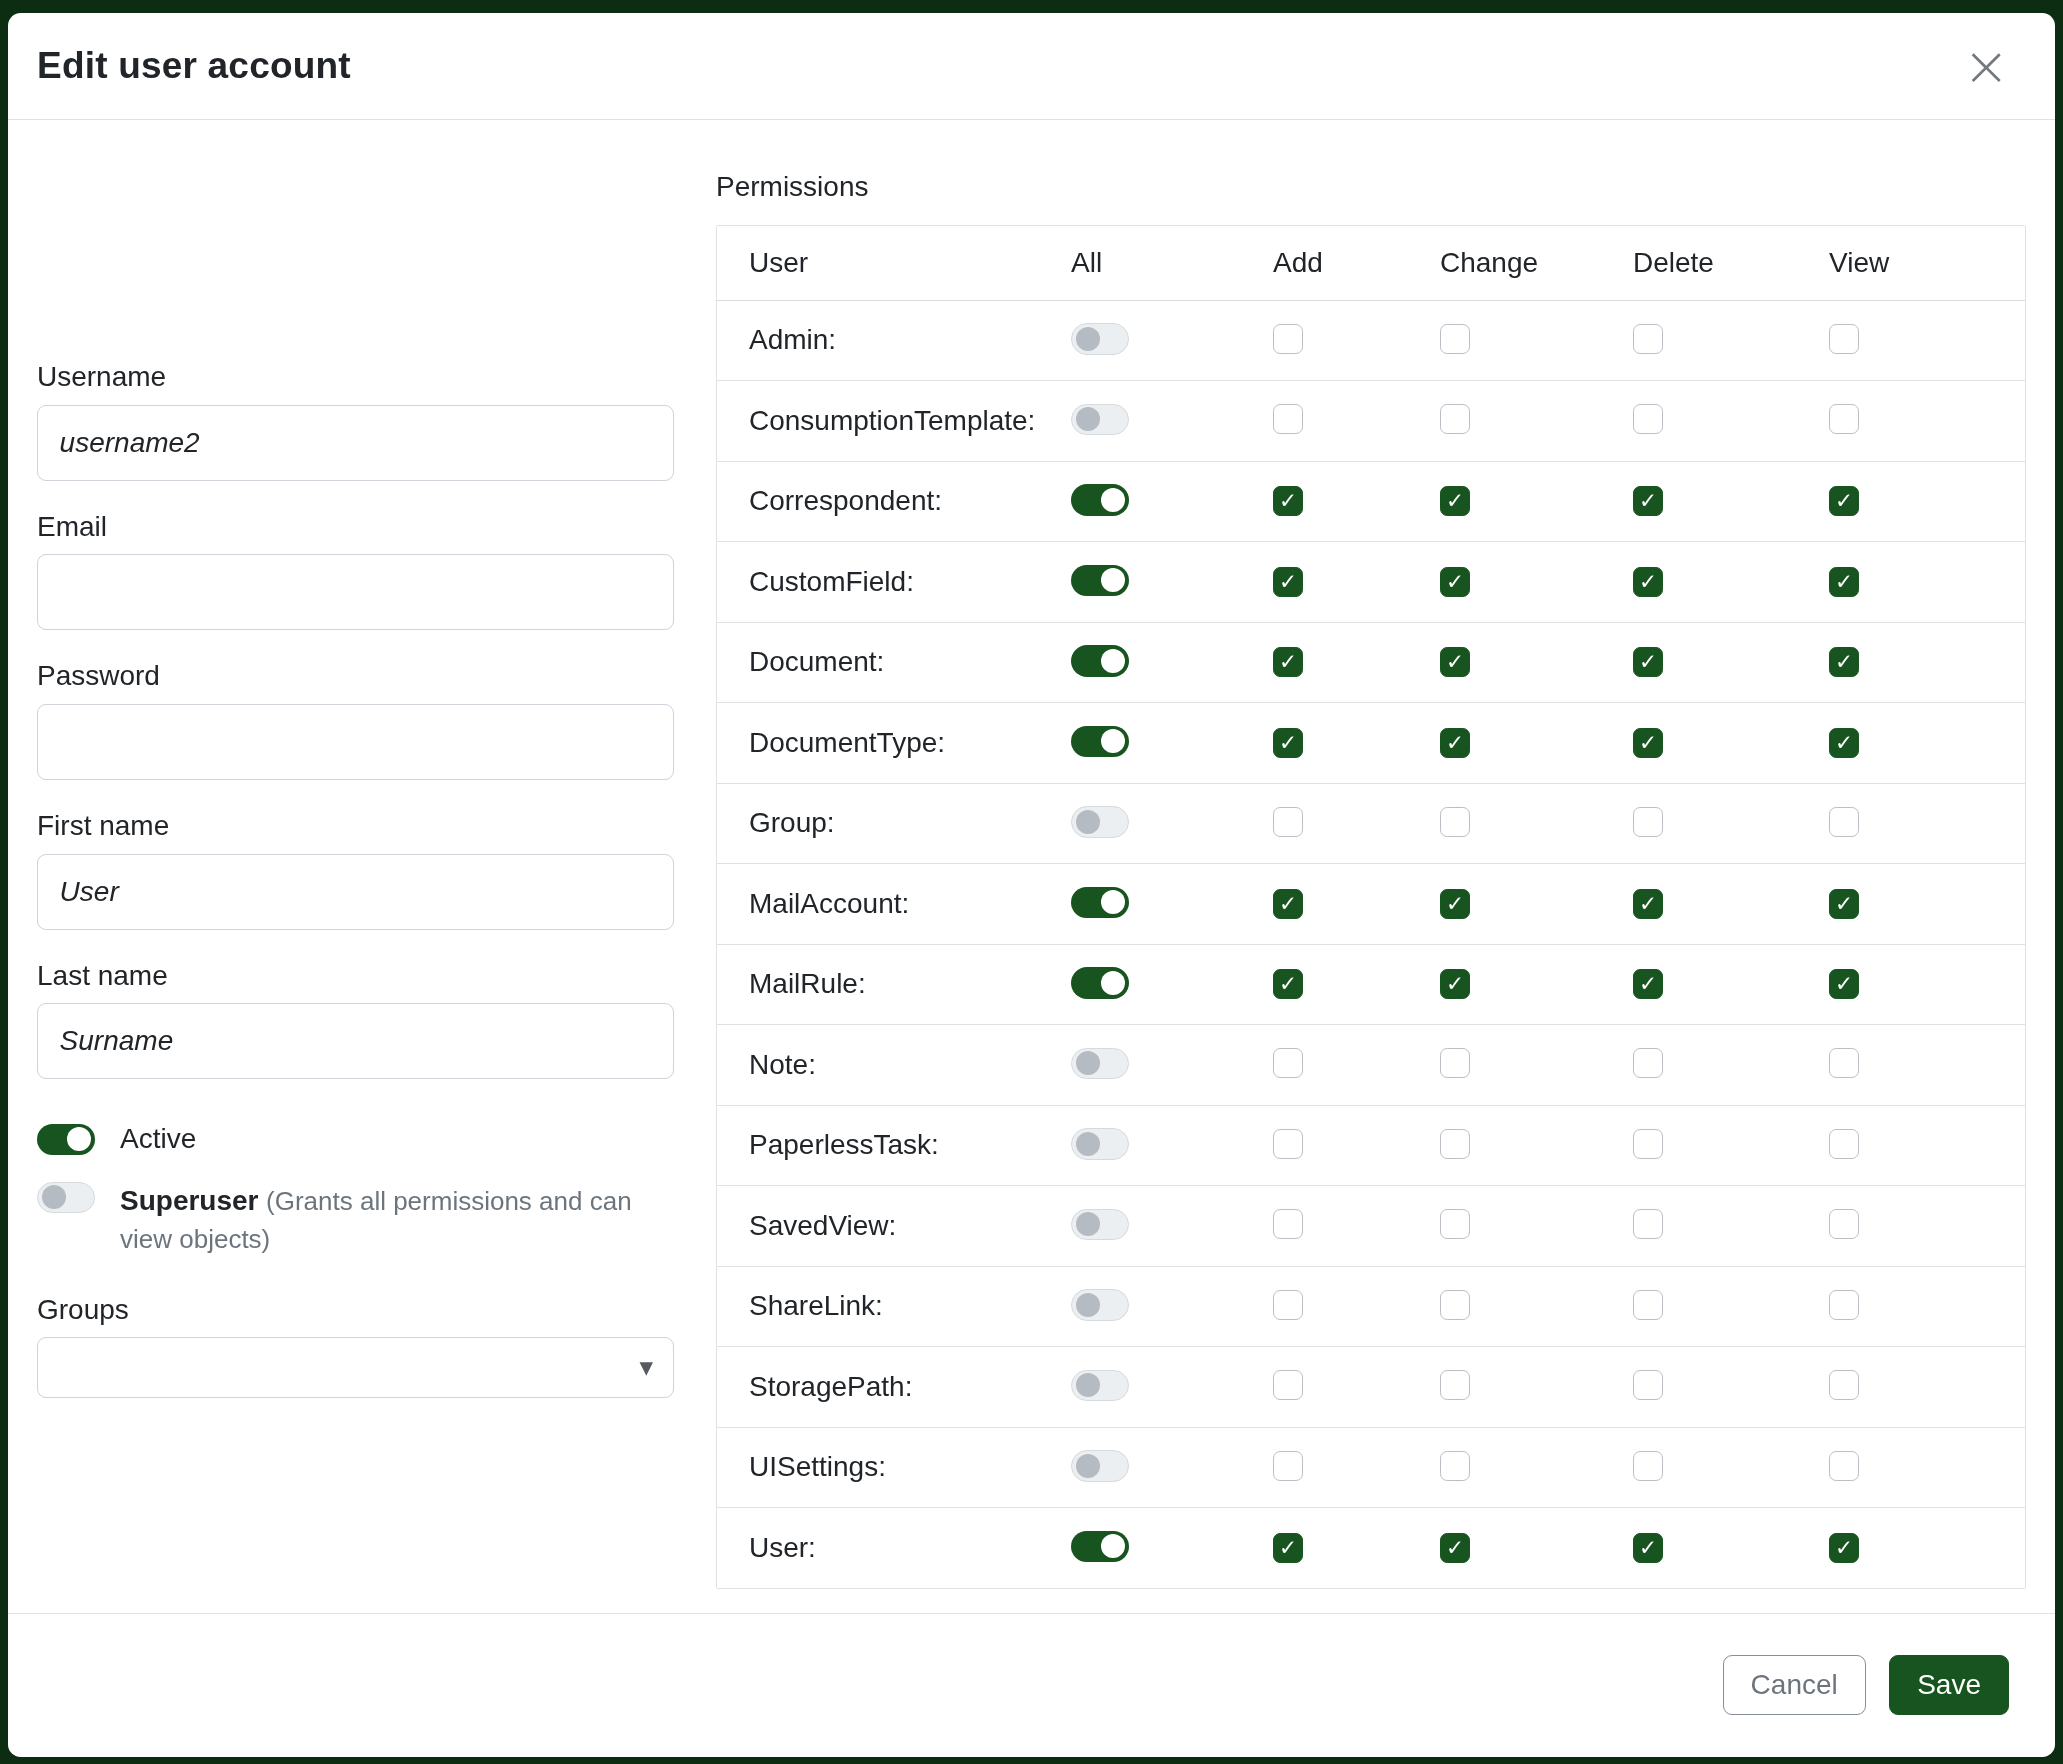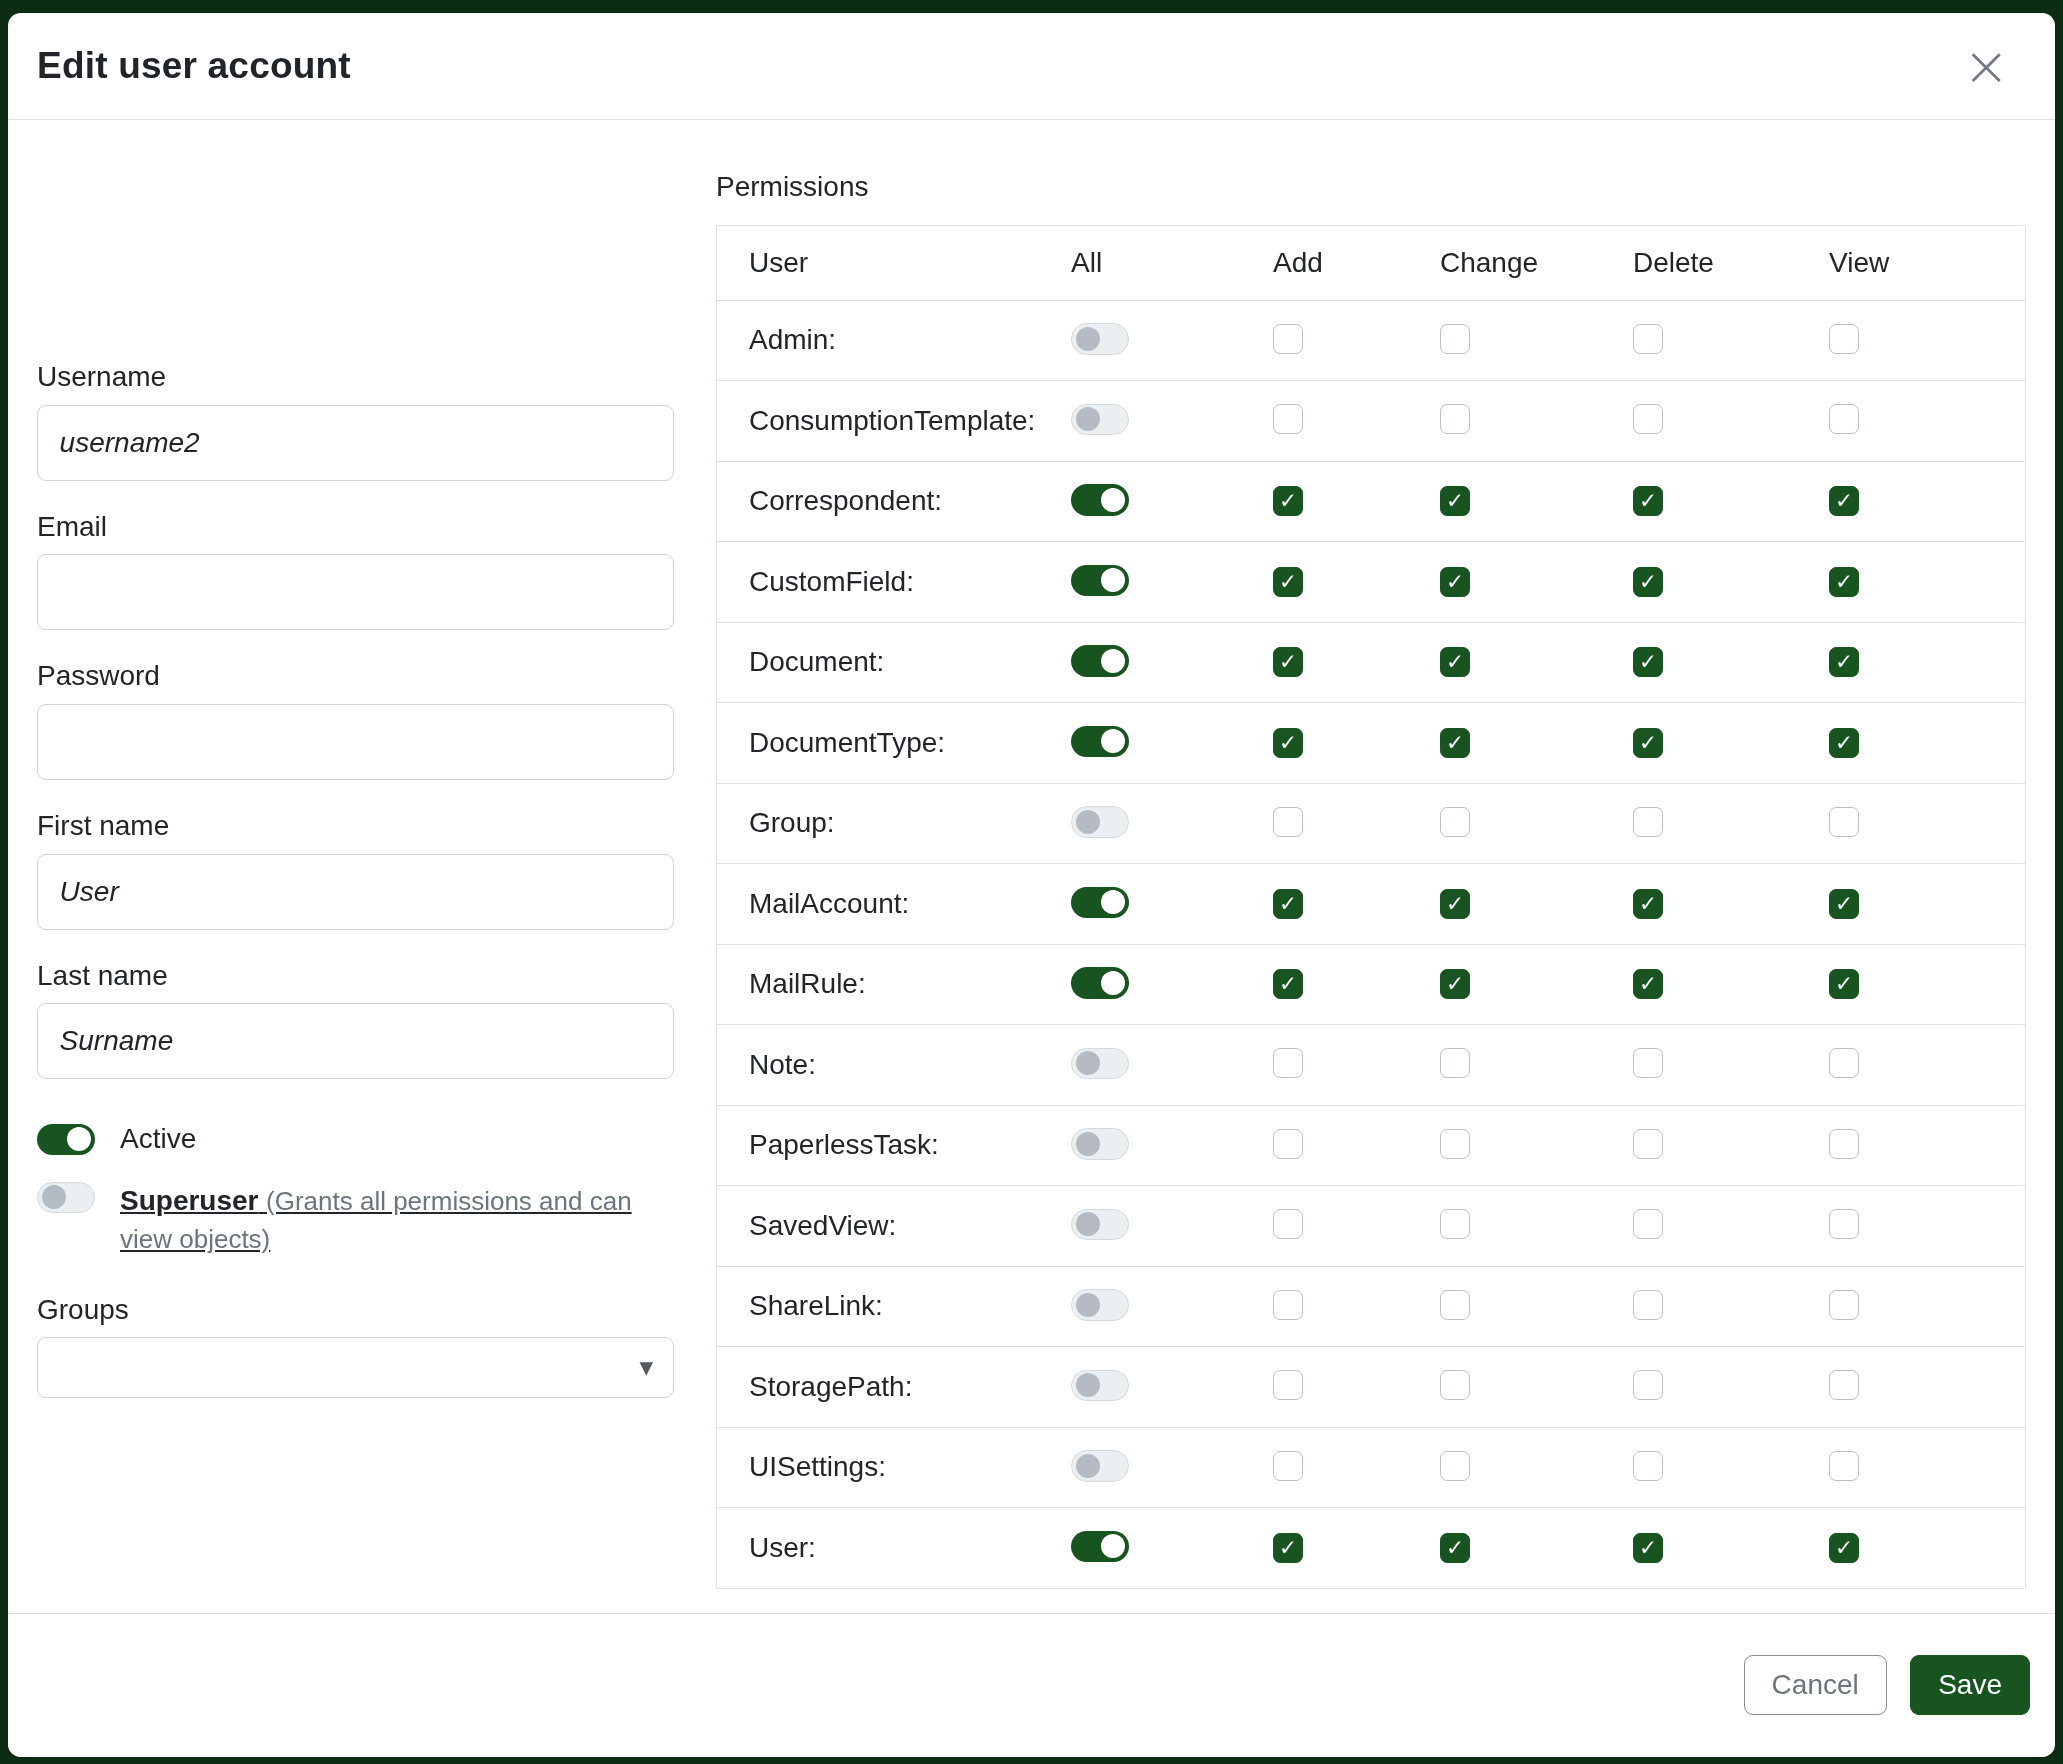--- a/index.html
+++ b/index.html
@@ -44,21 +44,21 @@
   .switch .knob { position:absolute; top:3.6px; width:24px; height:24px; border-radius:50%; }
   .switch.on .knob { right:4.5px; background:#ffffff; }
   .switch.off { background:#eceff1; border:0.9px solid #d6dadd; }
   .switch.off .knob { left:3.6px; top:2.7px; background:#b4bbc2; }
 
   .switch-row { display:flex; align-items:flex-start; gap:25px; }
   .active-row { margin-top:10.8px; margin-bottom:23.4px; align-items:center; }
   .superuser-row { margin-bottom:36px; }
   .switch-label { font-size:28px; color:#212529; line-height:38px; }
   .switch-label.bold { font-weight:700; }
-  .superuser-text { font-size:27px; line-height:38px; max-width:540px;text-decoration:underline; }
+  .superuser-text { font-size:27px; line-height:38px; max-width:540px; }
   .hint { color:#6c757d; font-weight:400; font-size:26px; }
 
   .groups-field { margin-top:9px; }
   .select-box {
     position:relative; width:100%; height:61px; border:1.8px solid #ced4da; border-radius:9px;
     background:#fff; cursor:pointer;
   }
   .select-caret {
     position:absolute; right:20px; top:50%; transform:translateY(-54%);
     font-size:27px; color:#555b61; font-family:"DejaVu Sans",sans-serif;
@@ -85,21 +85,21 @@
     border:1.8px solid #b9bfc5; background:#fff; cursor:pointer;
     color:#fff; font-size:21.6px; line-height:1; font-weight:700;
     font-family:"DejaVu Sans",sans-serif;
   }
   .checkbox.checked { background:#17541f; border-color:#17541f; }
 
   
   .modal-footer {
     flex:none; height:144px; border-top:0.9px solid #dee2e6;
     display:flex; align-items:center; justify-content:flex-end; gap:23.4px;
-    padding:0 25px;
+    padding:0 46px;
   }
   .btn { font-size:28px; font-family:inherit; border-radius:9px; height:60px; padding:0 27px; cursor:pointer; }
   .btn-cancel { background:#fff; border:1.8px solid #878e95; color:#6c757d; }
   .btn-save { background:#17541f; border:1.8px solid #17541f; color:#fff; }
 </style>
 </head>
 <body>
 
 <div class="modal">
 

